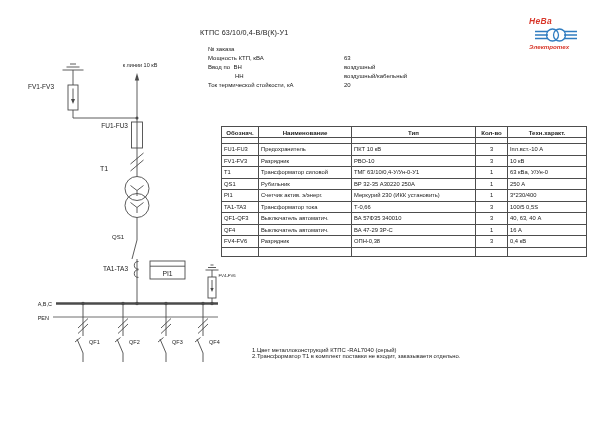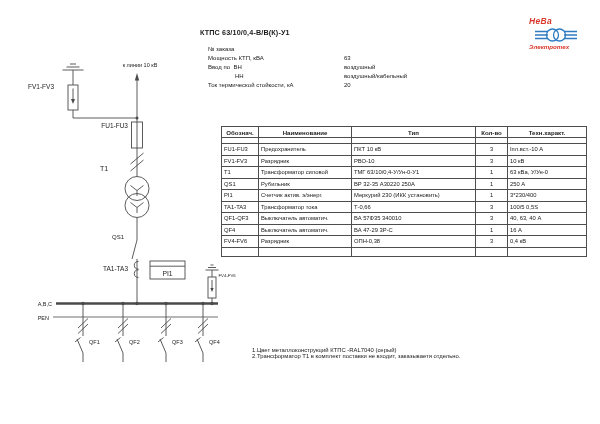--- a/index.html
+++ b/index.html
@@ -1,20 +1,20 @@
 <!DOCTYPE html>
 <html style="--logo-red: #d8372a; --logo-blue: #2f7cc0; --line: #4a4a4a;"><head>
 <meta charset="utf-8">
 <style>
   html,body{margin:0;padding:0;background:#fff;}
   .page{position:relative;width:600px;height:424px;background:#fff;overflow:hidden;
         font-family:"Liberation Sans","DejaVu Sans",sans-serif;color:#1a1a1a;}
 
   
-  .title{position:absolute;left:200px;top:28px;font-size:7.2px;font-weight:bold;letter-spacing:.15px;}
+  .title{position:absolute;left:200px;top:28px;font-size:7.2px;font-weight:normal;letter-spacing:.15px;}
   .specs{position:absolute;left:208px;top:44px;font-size:6px;}
   .spec-row{display:flex;height:9.2px;align-items:center;}
   .spec-label{white-space:pre;width:136px;}
   .spec-label.indent{padding-left:27px;width:109px;}
   .spec-value{white-space:pre;}
 
   
   .logo{position:absolute;left:529px;top:11px;width:54px;text-align:left;color:var(--logo-red,#d8372a);line-height:1;margin-top:6px;}
   .logo-top{font-size:8.5px;font-weight:bold;font-style:italic;letter-spacing:.3px;}
   .logo-bottom{font-size:6.2px;font-weight:bold;font-style:italic;margin-top:1px;}

